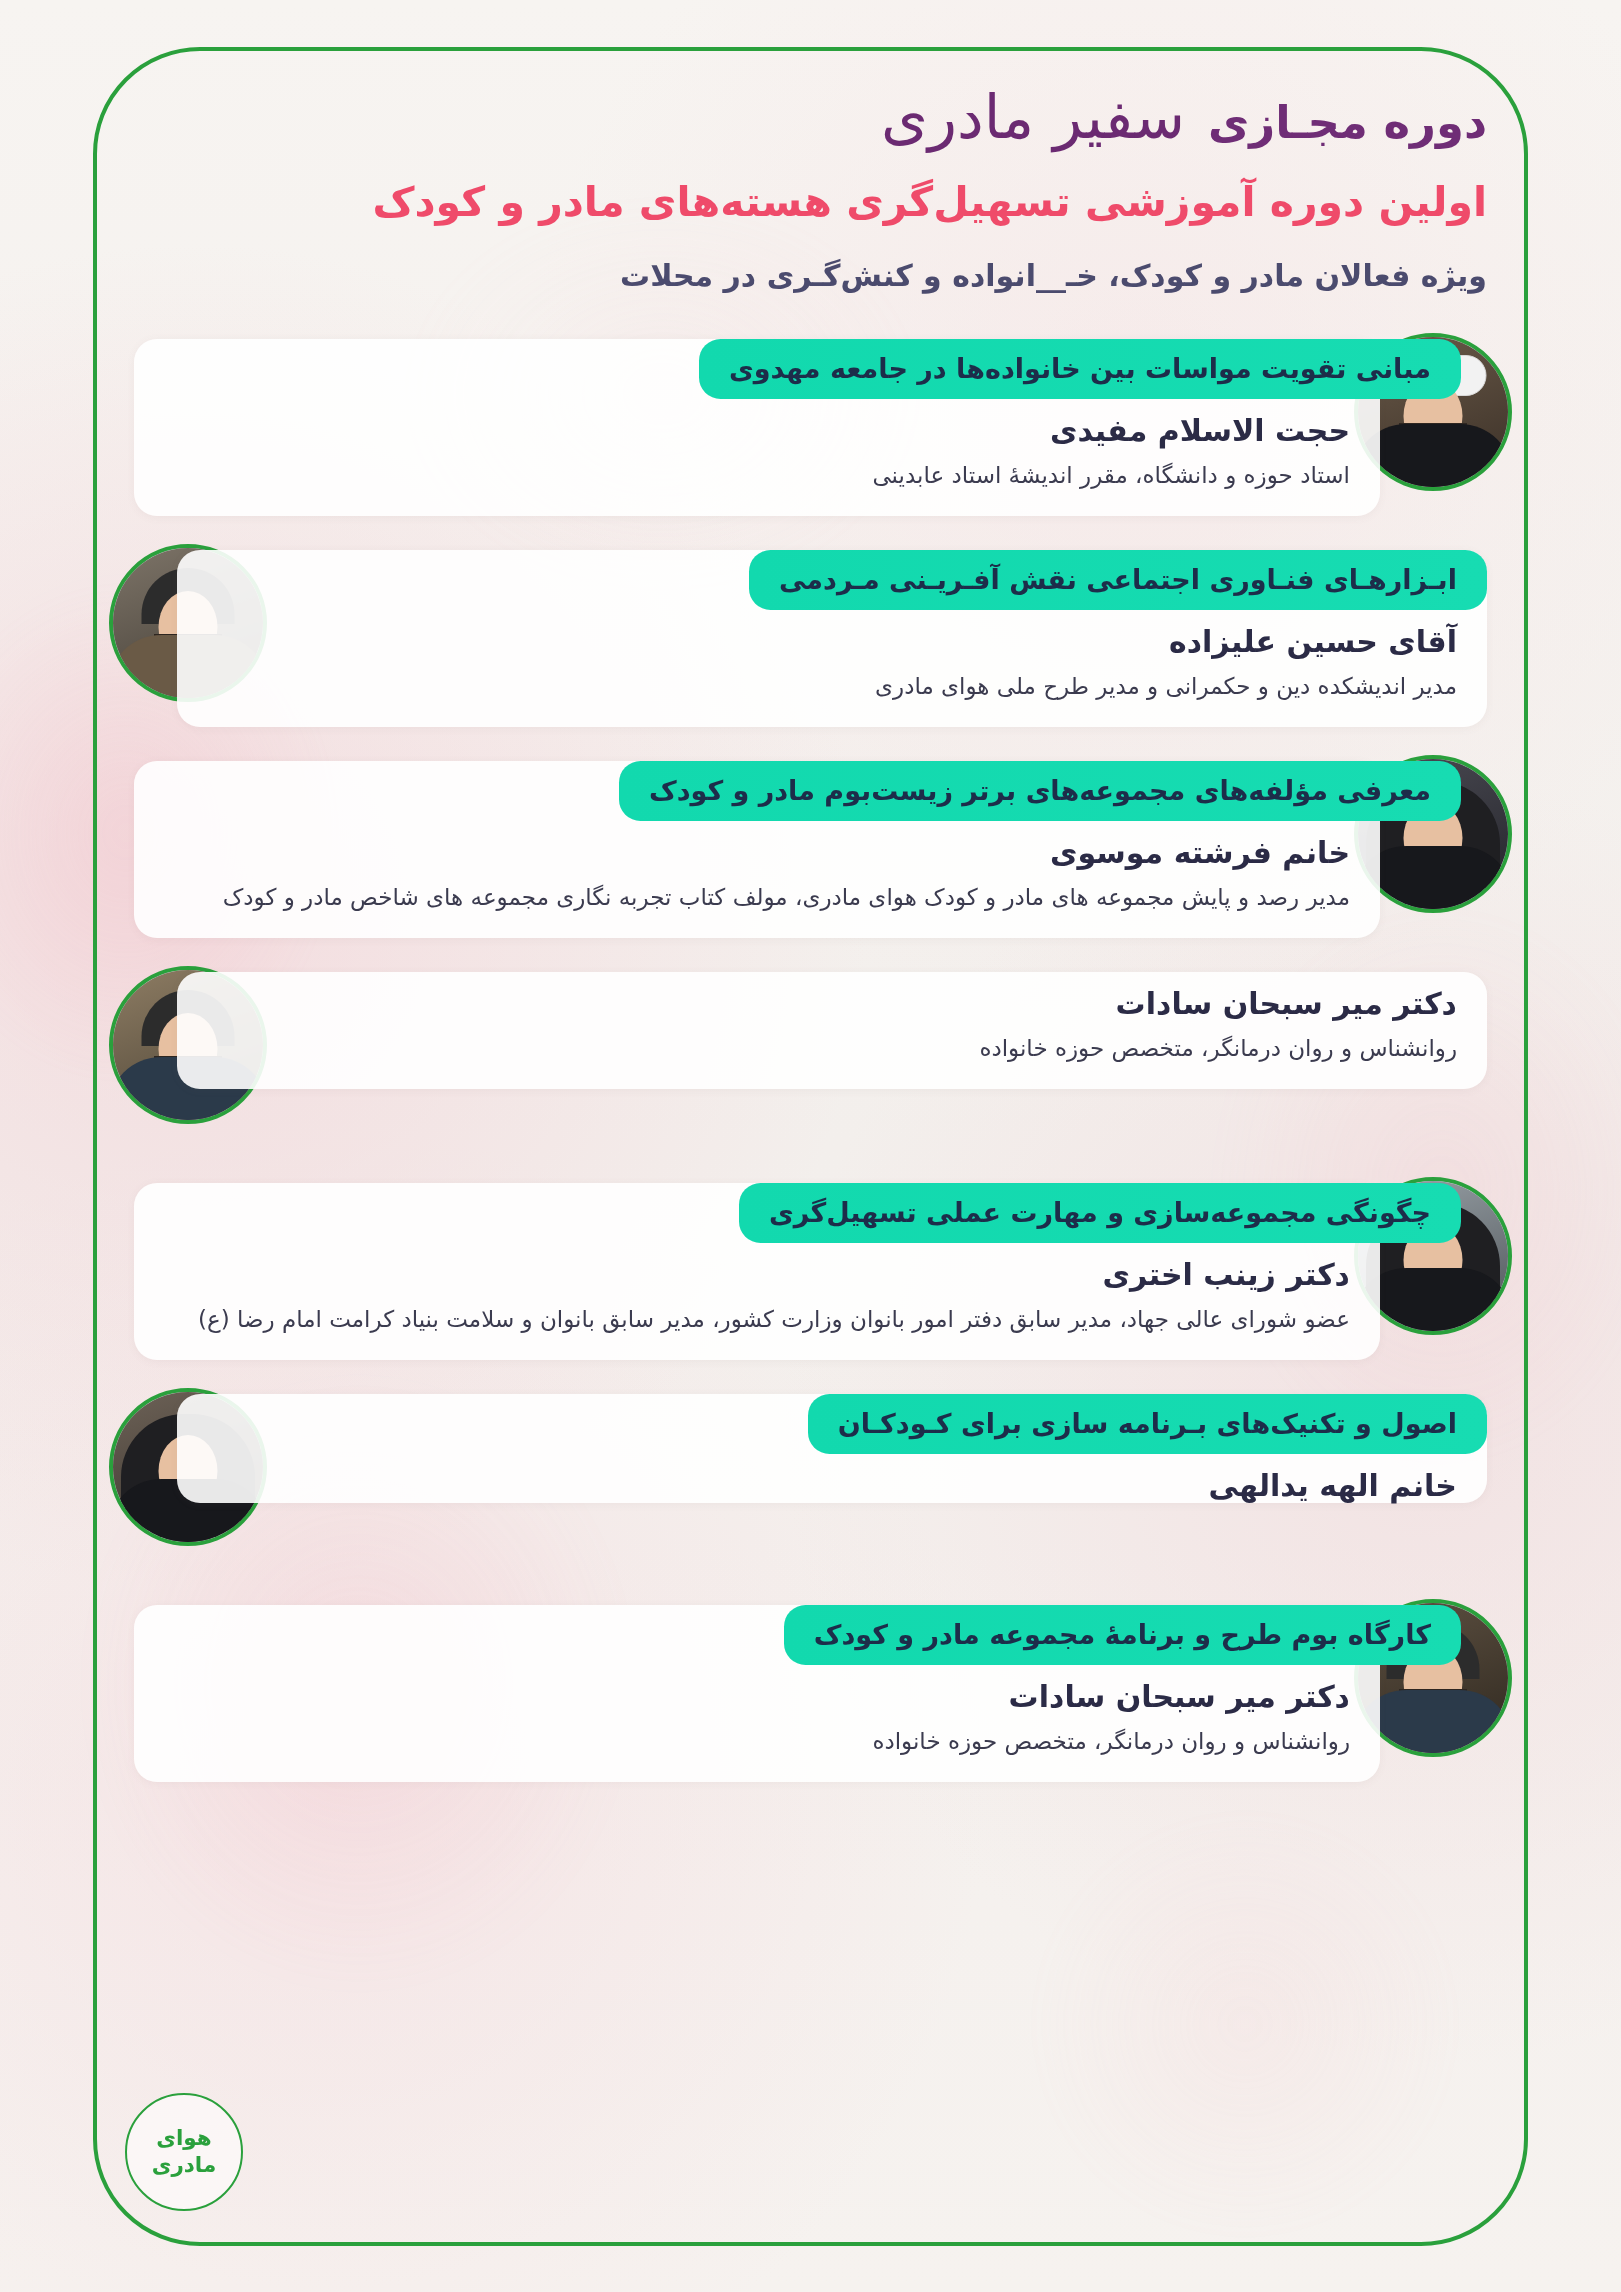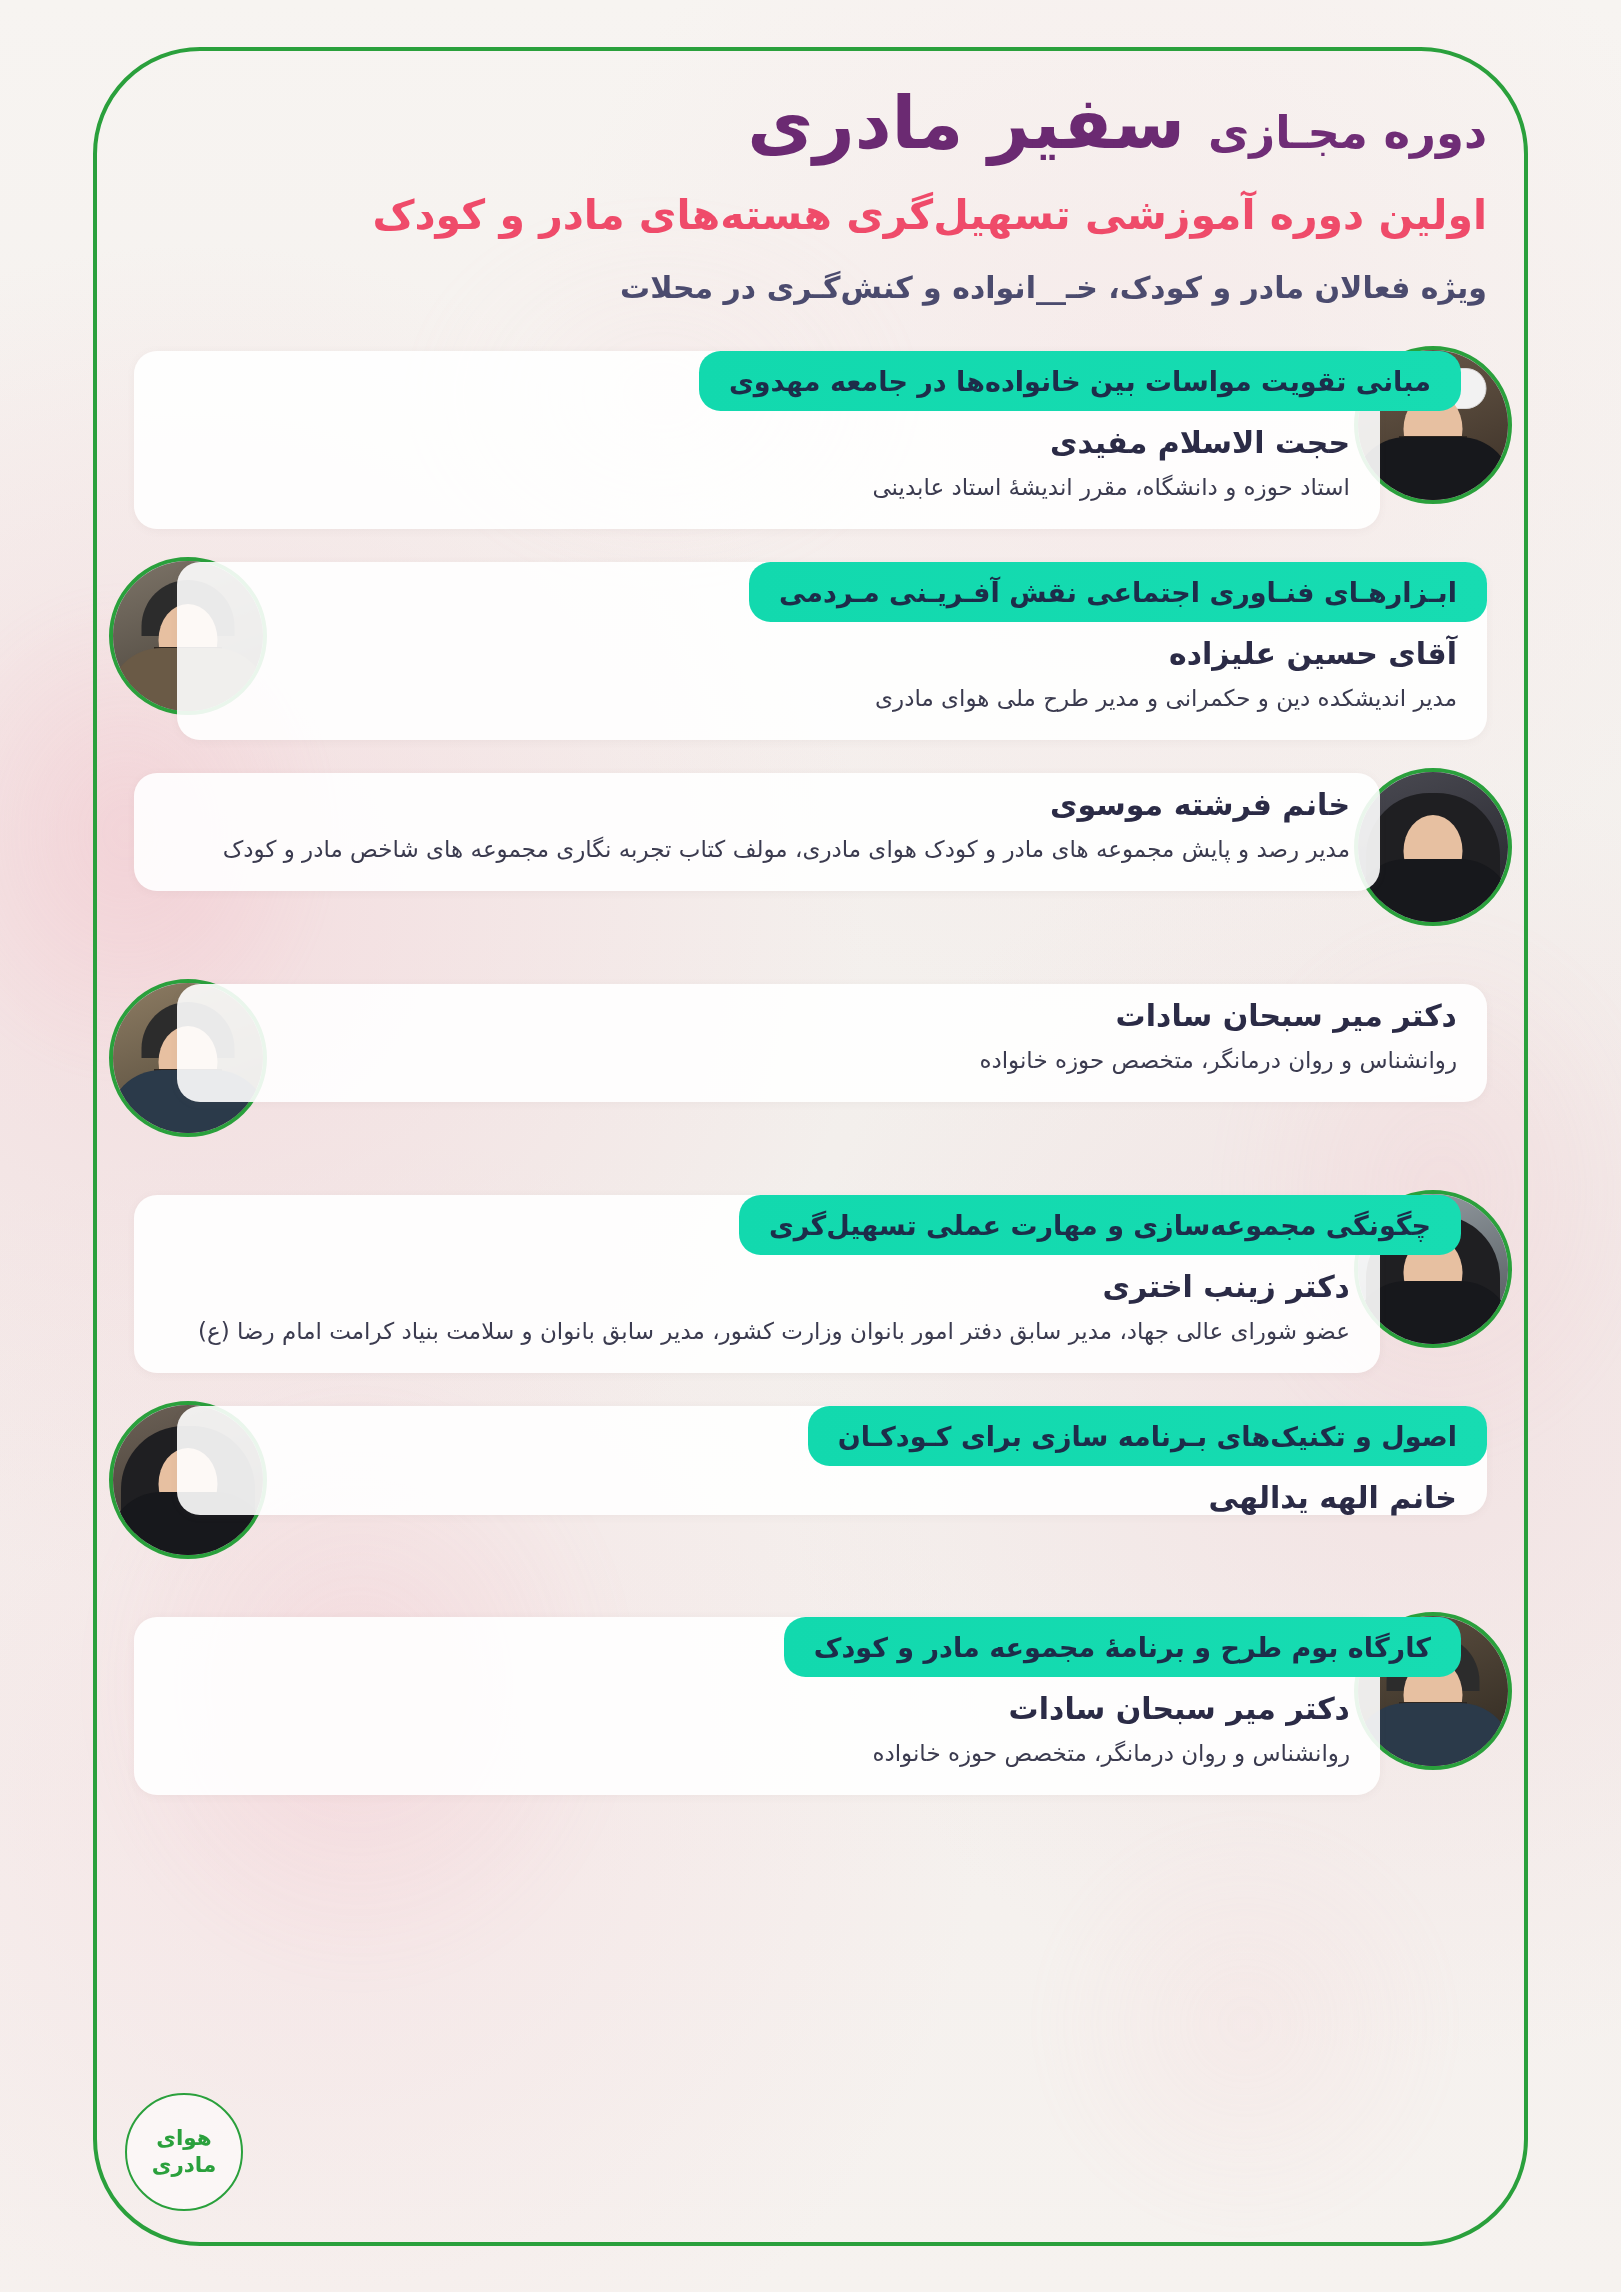--- a/index.html
+++ b/index.html
@@ -50,21 +50,21 @@
   
   .header { padding: 86px 134px 0 134px; text-align: right; }
   .title-row {
     display: flex; align-items: baseline; justify-content: flex-start;
     gap: 23px; direction: rtl;
   }
   .title-small {
     font-size: 45px; font-weight: bold; color: #6f2d76; letter-spacing: -0.9px;
   }
   .title-big {
-    font-size: 72px; font-weight: bold; color: #6b2a72; line-height: 1.05;
+    font-size: 60px; font-weight: normal; color: #6b2a72; line-height: 1.05;
     letter-spacing: -1.8px;
   }
   .subtitle {
     margin-top: 23px; font-size: 41px; font-weight: bold; color: #ef4b6a;
     line-height: 1.5;
   }
   .subtitle2 {
     margin-top: 18px; font-size: 30px; font-weight: bold; color: #4b4b6e;
     line-height: 1.6; letter-spacing: 0.9px;
   }
@@ -253,20 +253,23 @@
 
       <div class="session side-right">
         <div class="photo">
           <div class="ph-inner face bg-c">
             <div class="chador"></div>
               <div class="face-oval"></div>
             <div class="shoulders dark"></div>
           </div>
         </div>
         <div class="card">
+          <div class="topic-wrap">
+              <div class="topic">معرفی مؤلفه‌های مجموعه‌های برتر زیست‌بوم مادر و کودک</div>
+            </div>
           <div class="speaker">خانم فرشته موسوی</div>
           <div class="desc">مدیر رصد و پایش مجموعه های مادر و کودک هوای مادری، مولف کتاب تجربه نگاری مجموعه های شاخص مادر و کودک</div>
         </div>
       </div>
 
       <div class="session side-left">
         <div class="photo">
           <div class="ph-inner face bg-d">
             <div class="hairband"></div>
               <div class="face-oval"></div>

